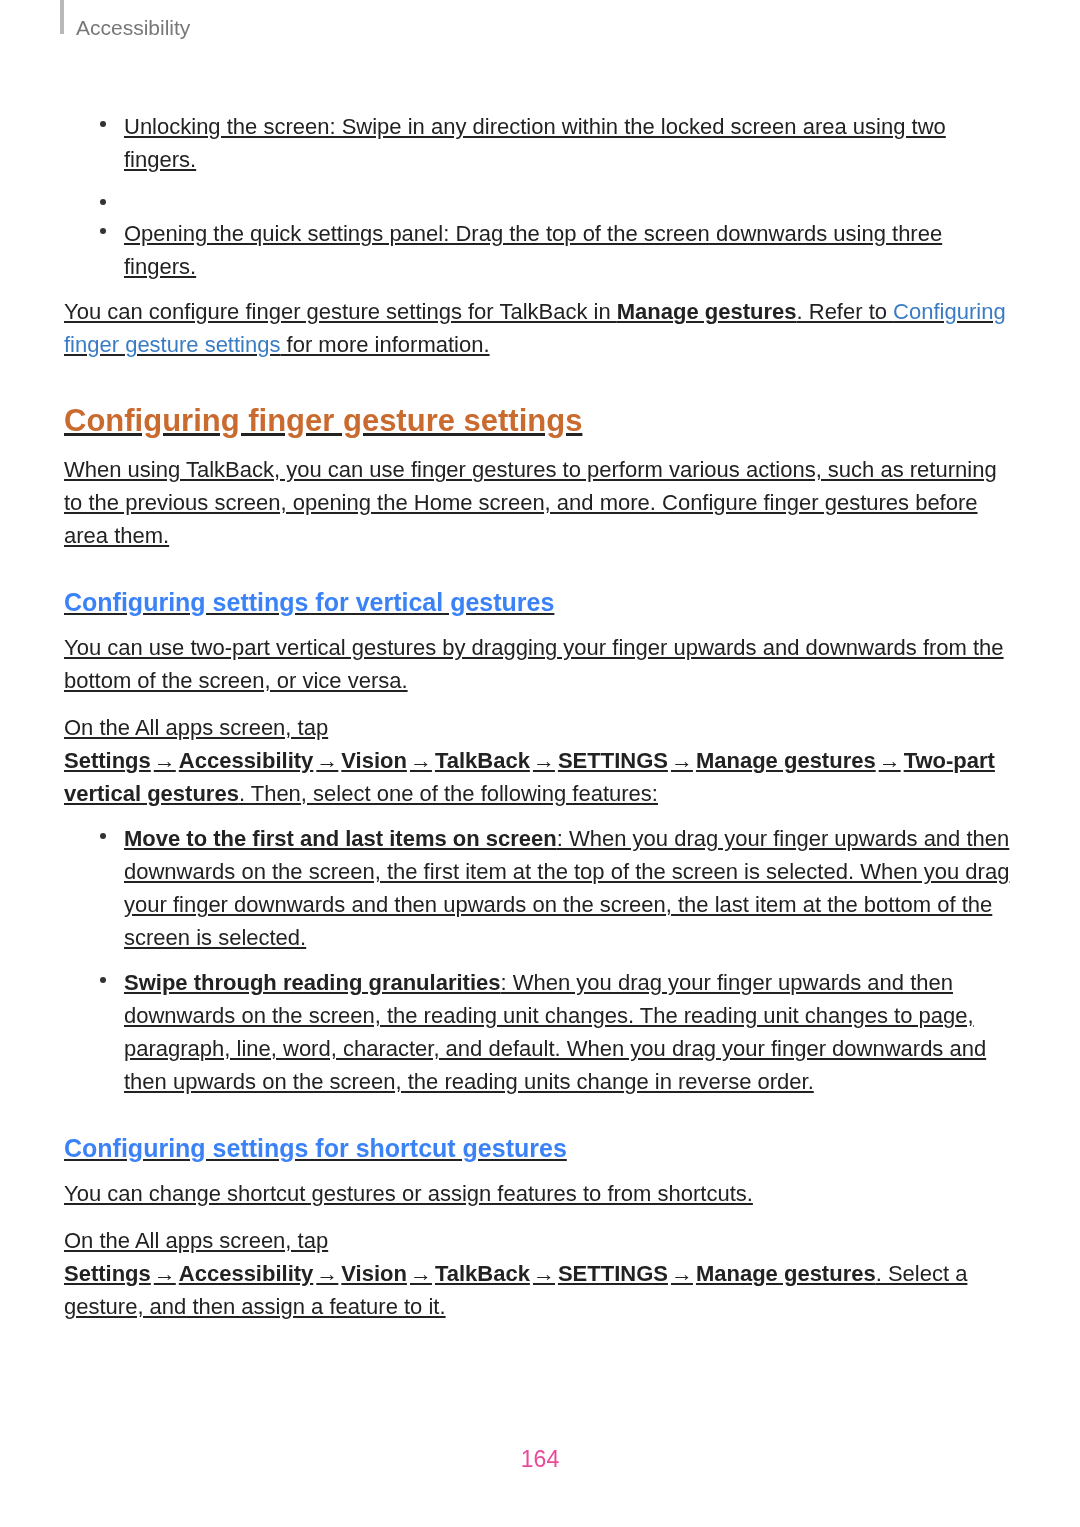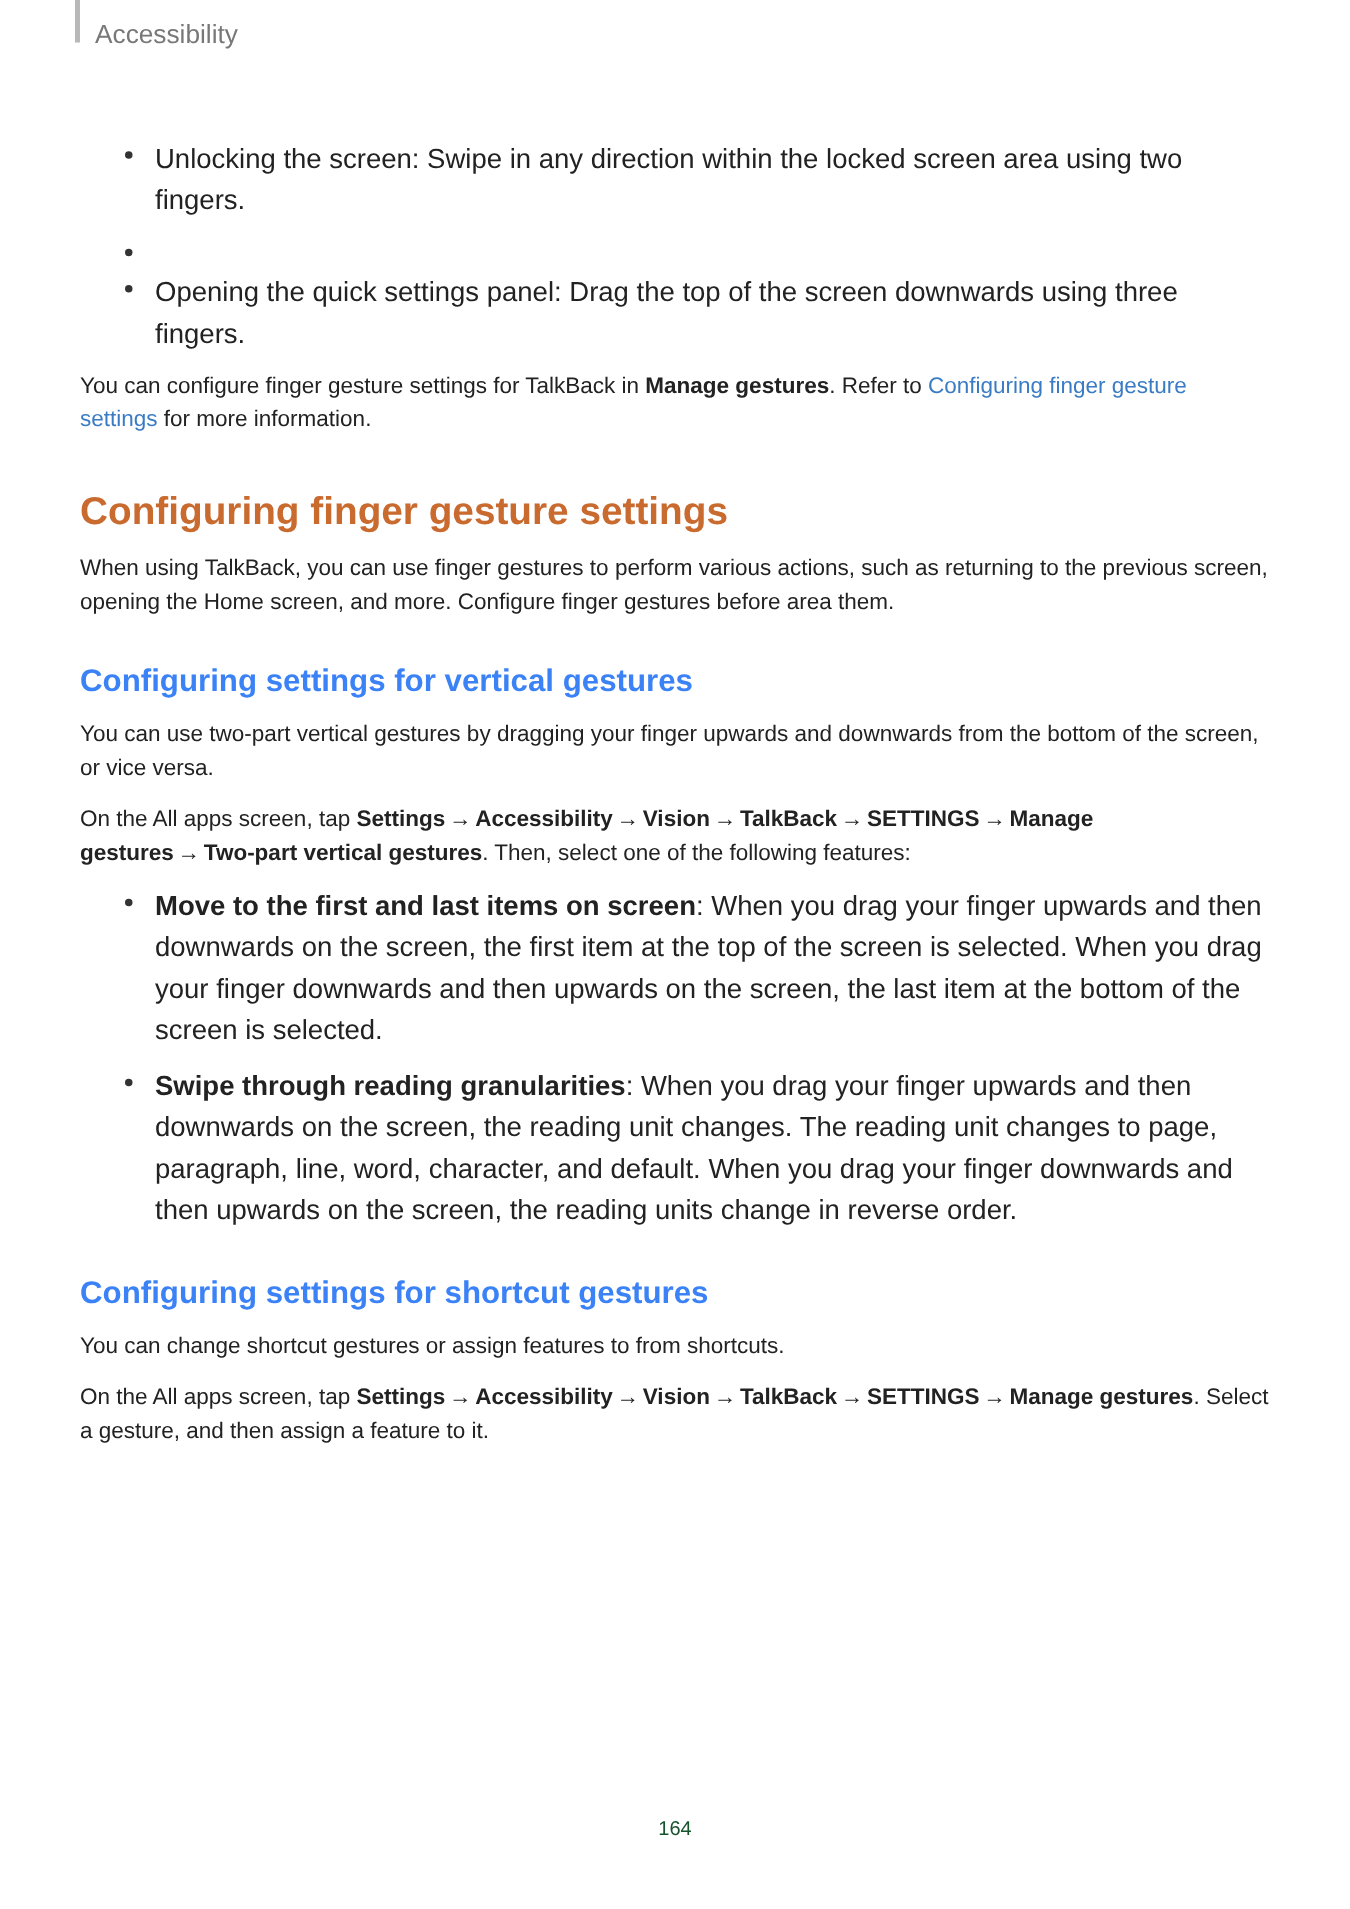--- a/index.html
+++ b/index.html
@@ -25,20 +25,21 @@
     left: 76px;
     font-size: 21px;
     color: #787878;
     font-weight: 400;
   }
   .content {
     position: absolute;
     top: 110px;
     left: 64px;
     right: 64px;
+    text-decoration: underline;
   }
   .bullet-item {
     display: flex;
     margin-bottom: 12px;
     padding-left: 36px;
   }
   .bullet-dot {
     flex-shrink: 0;
     width: 6px;
     height: 6px;
@@ -46,21 +47,21 @@
     border-radius: 50%;
     margin-top: 11px;
     margin-right: 18px;
   }
   .bullet-text {
     font-size: 22px;
     line-height: 1.5;
     color: #222;
   }
   .para {
-    font-size: 18px;
+    font-size: 22px;
     line-height: 1.5;
     color: #222;
     margin-top: 6px;
   }
   .link {
     color: #3a7cc4;
   }
   .h2 {
     font-size: 31px;
     font-weight: 700;
@@ -76,22 +77,22 @@
     margin-bottom: 14px;
   }
   .bold { font-weight: 700; }
   .arrow { margin: 0 3px; }
   .page-number {
     position: absolute;
     bottom: 54px;
     left: 0;
     right: 0;
     text-align: center;
-    font-size: 16px;
-    color: #14532d;
+    font-size: 23px;
+    color: #ec4899;
     margin-top: 24px;
   }
 </style>
 </head>
 <body>
 
 <div class="header-mark"></div>
 <div class="header-title">Accessibility</div>
 
 <div class="content">

